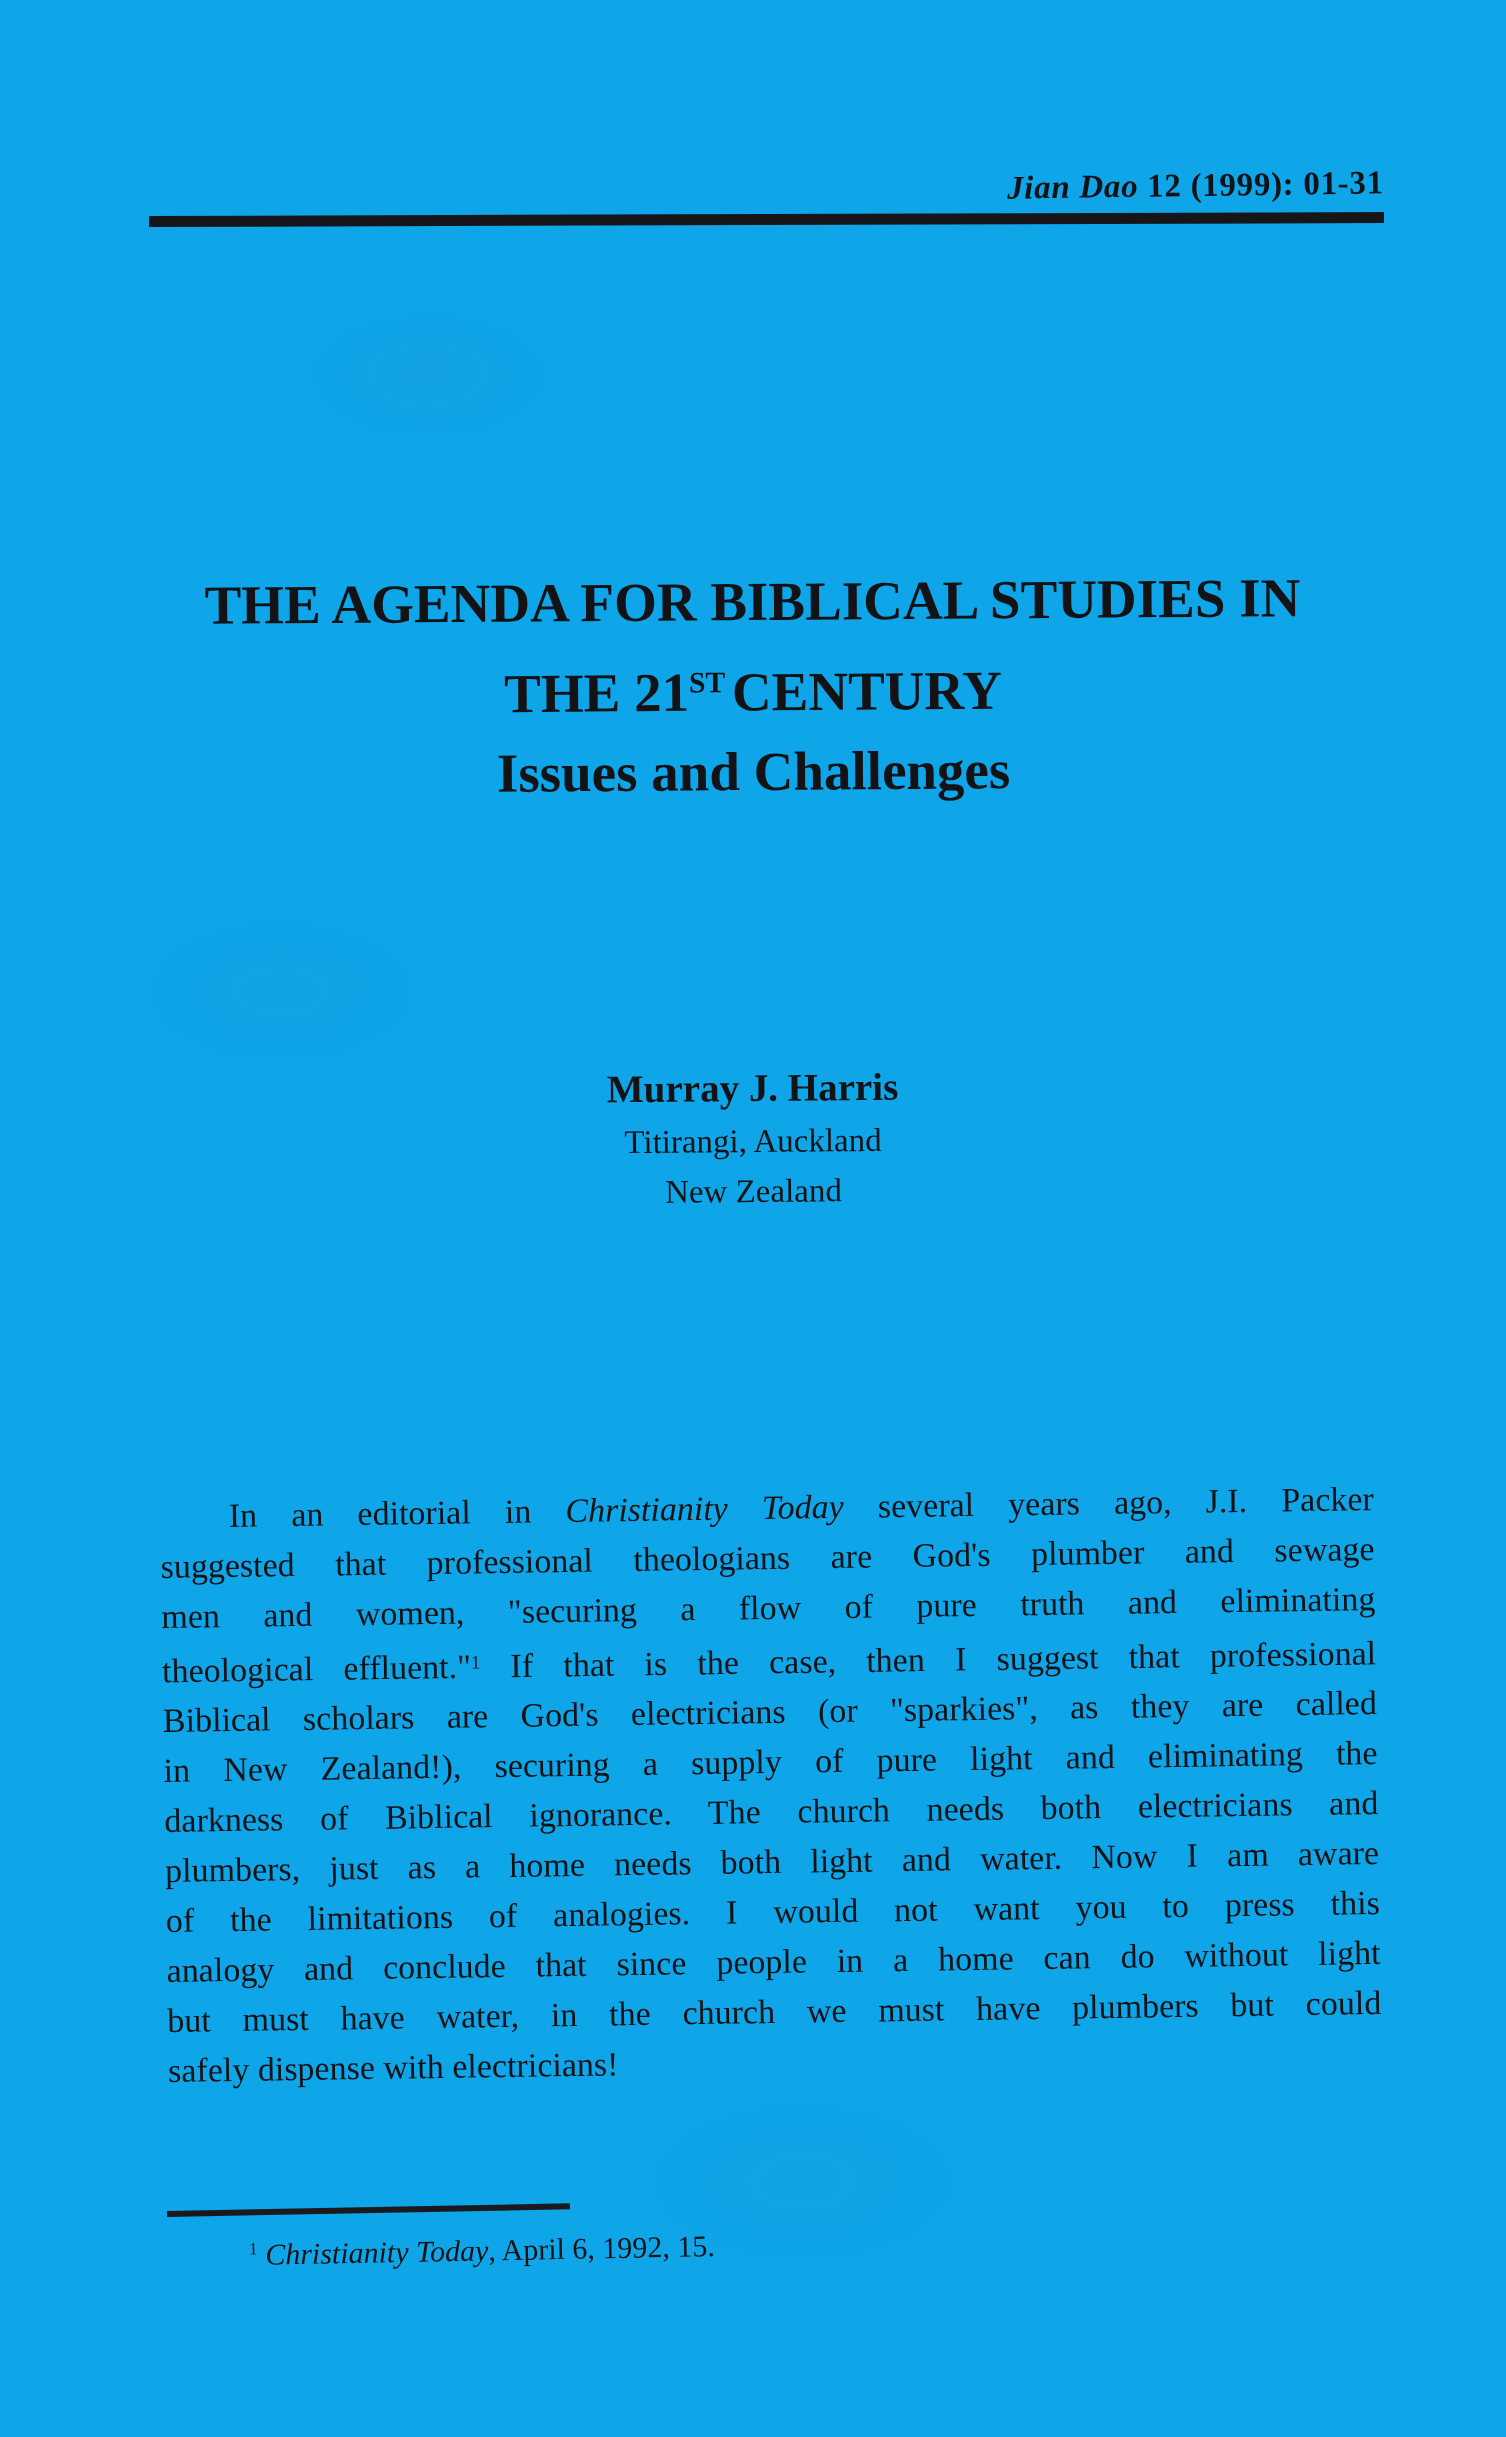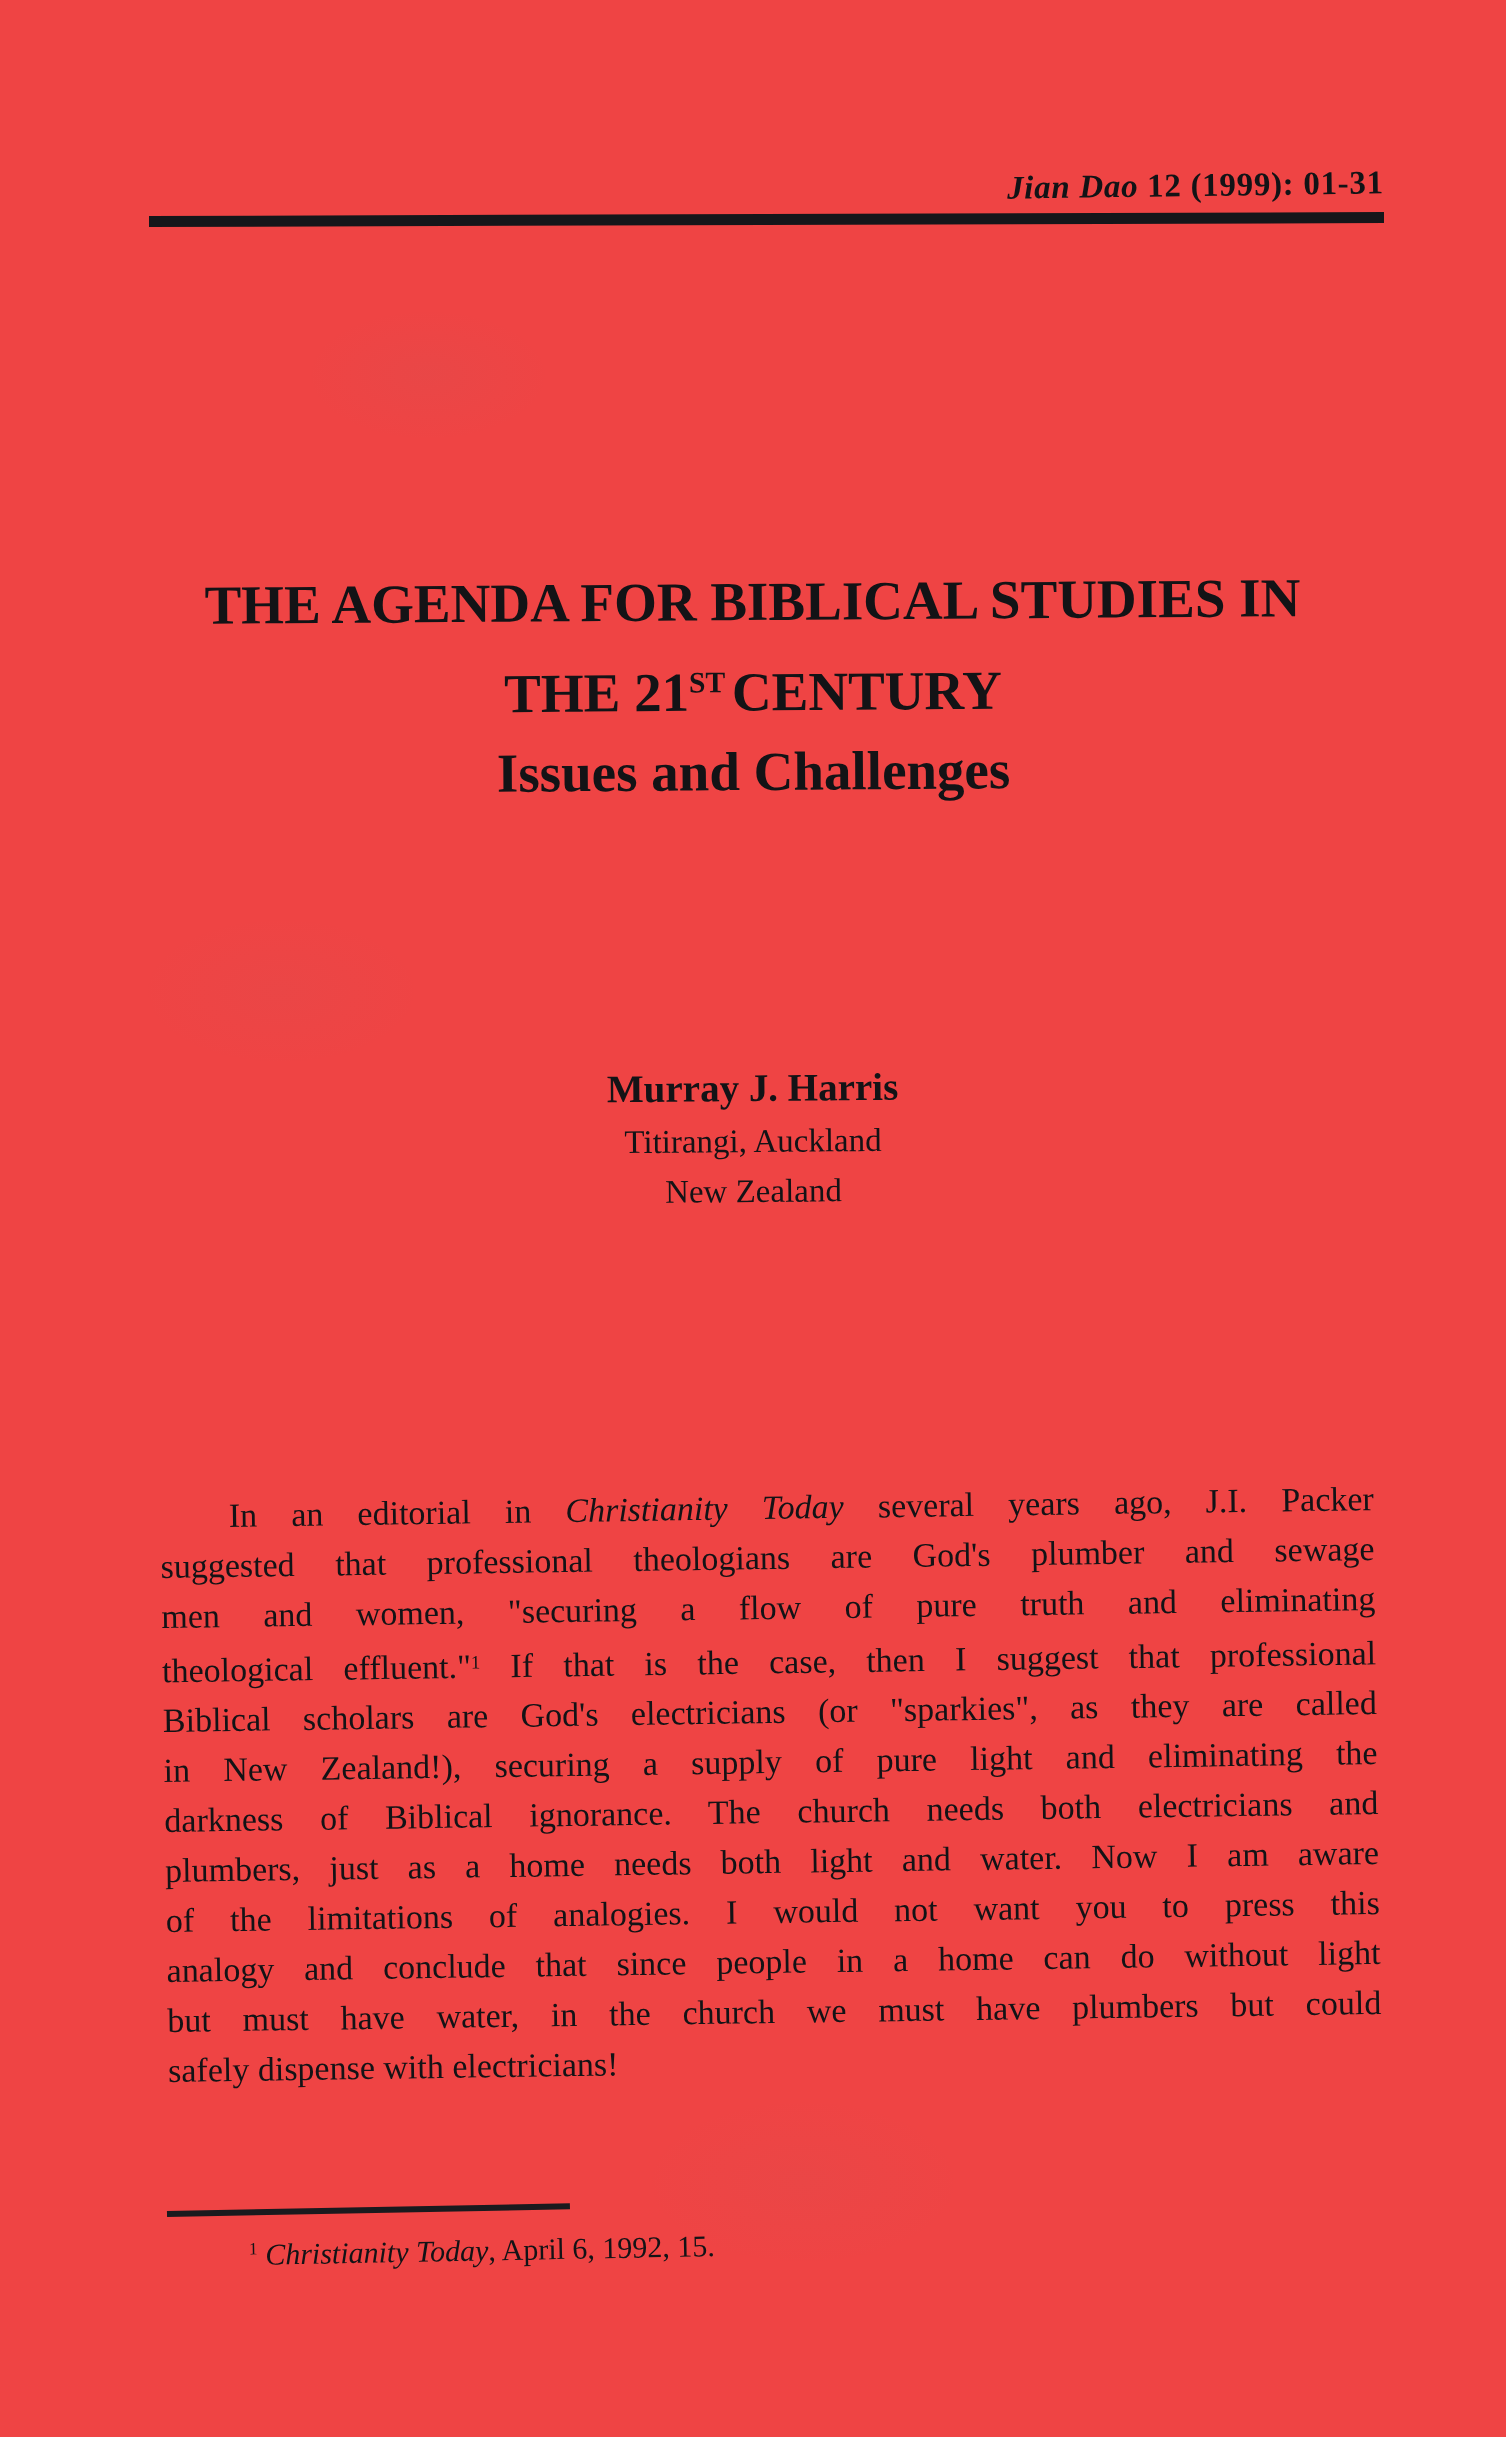--- a/index.html
+++ b/index.html
@@ -1,21 +1,21 @@
 <!DOCTYPE html>
 <html style="font-size:10.7px"><head>
 <meta charset="utf-8">
 <style>
   html, body { margin: 0; padding: 0; background: #ffffff; }
 
   .page {
     position: relative;
     width: 1506px;
     height: 2438px;
-    background: #ef4444;
+    background: #0ea5e9;
     overflow: hidden;
     font-family: "Liberation Serif", serif;
     color: #131316;
   }
 
   
   .page::before {
     content: "";
     position: absolute; inset: 0;
     background:

